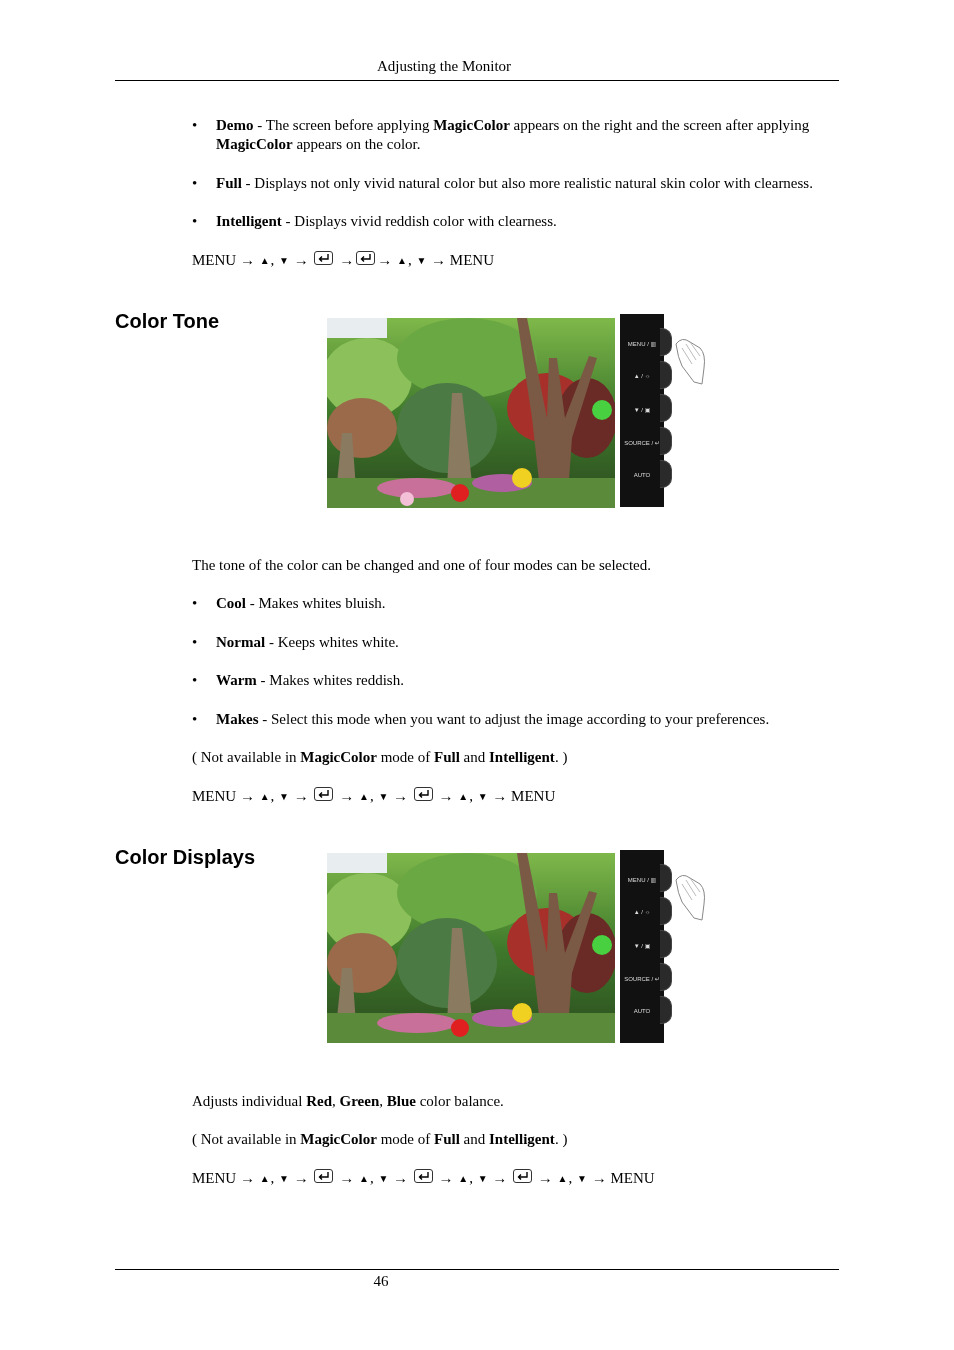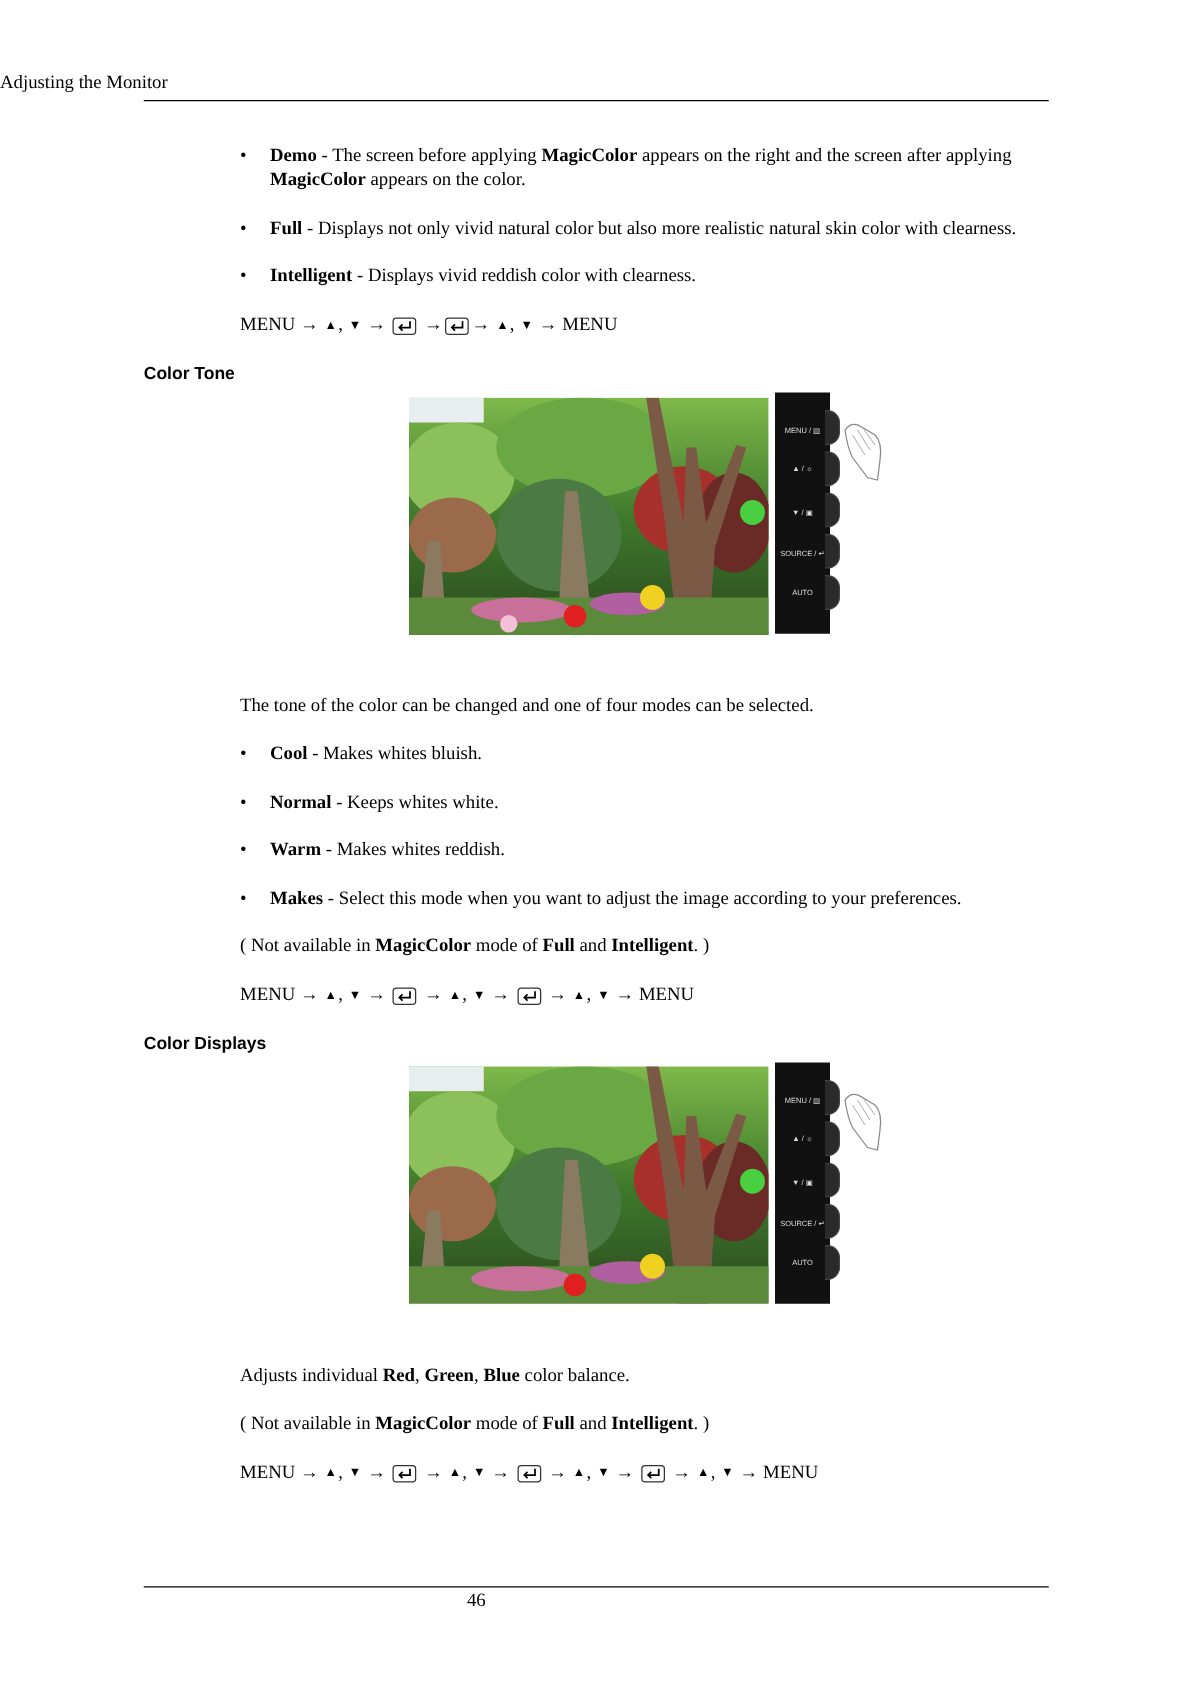--- a/index.html
+++ b/index.html
@@ -1,27 +1,27 @@
 <!DOCTYPE html>
 <html><head>
 <meta charset="utf-8">
 <style>
   * { box-sizing: border-box; margin: 0; padding: 0; }
   html, body { width: 954px; height: 1350px; background: #ffffff; overflow: hidden; }
   body { position: relative; font-family: "Liberation Serif", serif; color: #000; font-size: 15px; }
   .abs { position: absolute; }
-  .running-header { left: 0; width: 864px; top: 58px; text-align: left; font-size: 15px; }
+  .running-header { left: 12px; width: 864px; top: 58px; text-align: center; font-size: 15px; }
   .rule { left: 115px; width: 724px; height: 1px; background: #000; }
   .para { left: 192px; font-size: 15px; line-height: 19px; white-space: nowrap; }
   .bullet { left: 192px; font-size: 15px; line-height: 19px; }
   .bullet .dot { position: absolute; left: 0; top: 0; }
   .bullet .txt { position: absolute; left: 24px; width: 624px; }
   b { font-weight: bold; }
-  .h2 { left: 115px; font-family: "Liberation Sans", sans-serif; font-weight: bold; font-size: 14px; }
-  .seq { left: 192px; font-size: 15px; line-height: 19px; white-space: nowrap; display: flex; align-items: center; }
+  .h2 { left: 115px; font-family: "Liberation Sans", sans-serif; font-weight: bold; font-size: 20px; margin-top: 20px; }
+  .seq { left: 192px; font-size: 15px; line-height: 19px; white-space: nowrap; display: flex; }
   .seq span { display: inline-block; }
   .tri { font-size: 10px; margin: 0 1px; }
   .enter { display: inline-block; width: 19px; height: 14px; border: 1px solid #333; border-radius: 3px; position: relative; margin: 0 2px; vertical-align: middle; }
   .enter svg { position: absolute; left: 2px; top: 1px; }
   .photo { left: 327px; width: 288px; height: 190px; overflow: hidden; }
   .panel { width: 44px; background: #111; }
   .panel .lbl { position: absolute; left: 2px; width: 40px; text-align: center; font-family: "Liberation Sans", sans-serif; font-size: 6px; color: #ddd; }
   .knob { position: absolute; left: 40px; width: 12px; height: 28px; background: #2a2a2a; border-radius: 0 10px 10px 0; border: 1px solid #444; border-left: none; }
   .footer-num { left: 0; width: 762px; top: 1273px; text-align: center; font-size: 15px; }
 </style>

